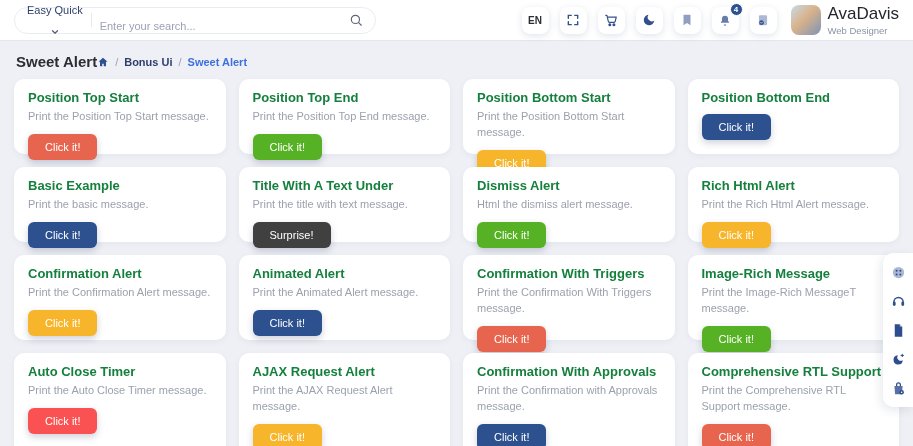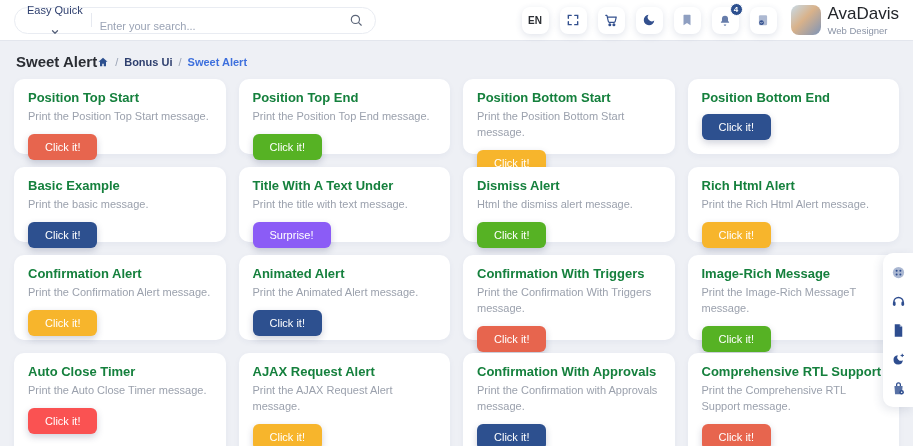--- a/index.html
+++ b/index.html
@@ -176,21 +176,21 @@
 
   <section class="card">
     <h2 class="card-title">Basic Example</h2>
     <p class="card-desc">Print the basic message.</p>
     <button class="card-btn" style="background: rgb(45, 80, 143);">Click it!</button>
   </section>
 
   <section class="card">
     <h2 class="card-title">Title With A Text Under</h2>
     <p class="card-desc">Print the title with text message.</p>
-    <button class="card-btn" style="background: #8b5cf6;">Surprise!</button>
+    <button class="card-btn" style="background: #404040;">Surprise!</button>
   </section>
 
   <section class="card">
     <h2 class="card-title">Dismiss Alert</h2>
     <p class="card-desc">Html the dismiss alert message.</p>
     <button class="card-btn" style="background: rgb(86, 178, 36);">Click it!</button>
   </section>
 
   <section class="card">
     <h2 class="card-title">Rich Html Alert</h2>

